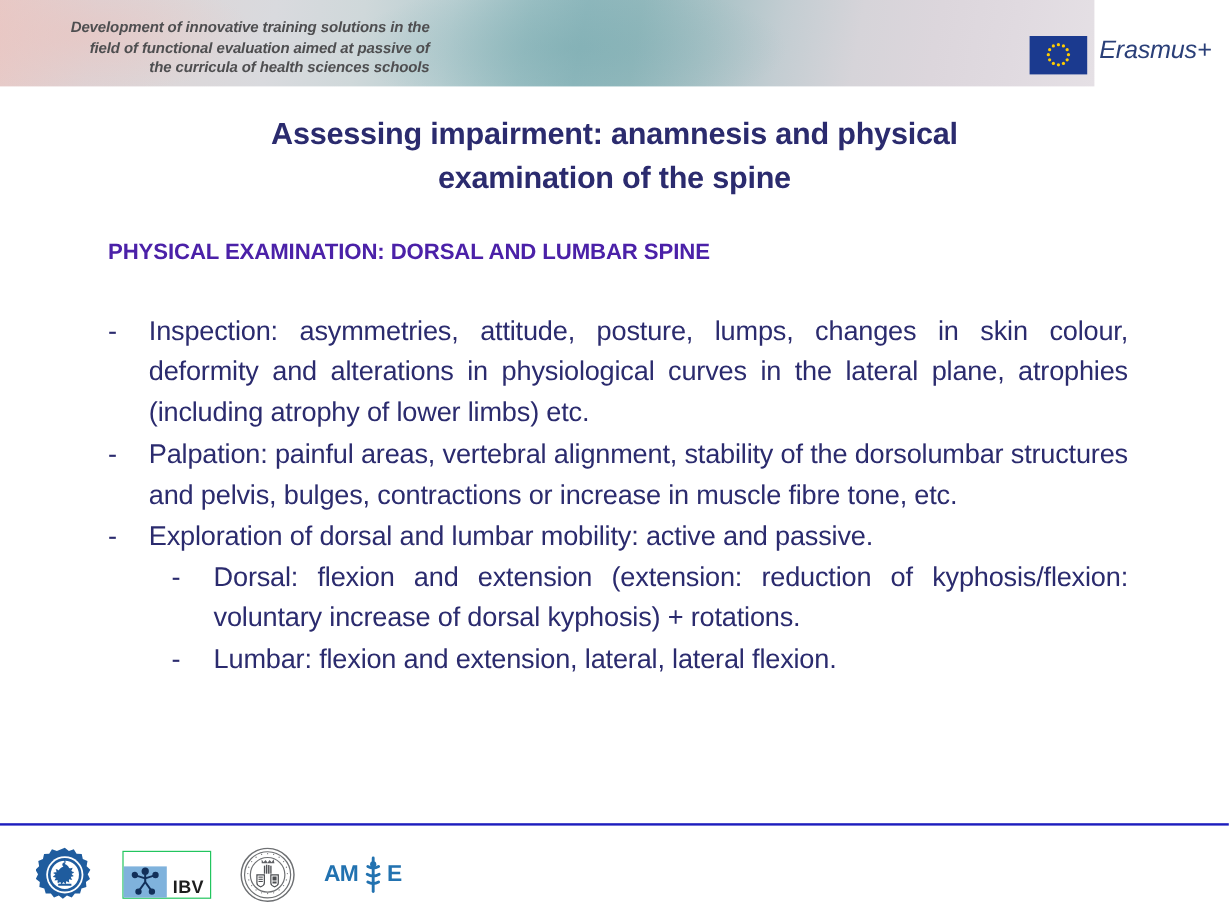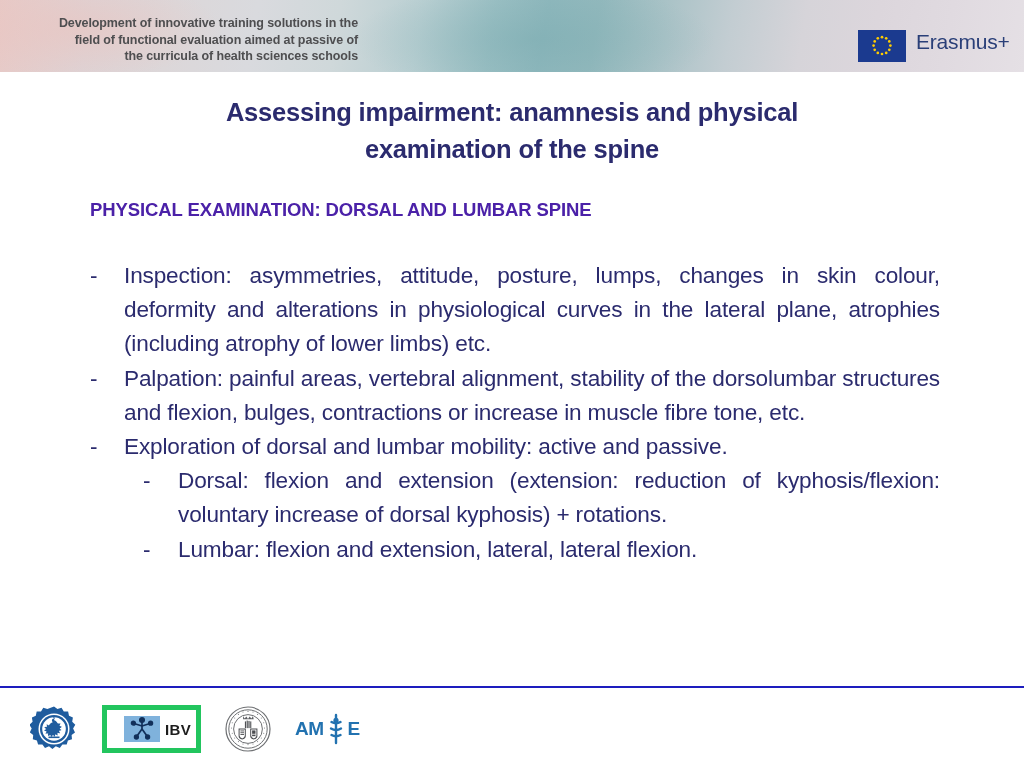--- a/index.html
+++ b/index.html
@@ -13,39 +13,40 @@
     background: #ffffff;
     font-family: "Liberation Sans", sans-serif;
     position: relative;
   }
 
   
   #header-band {
     position: absolute;
     left: 0;
     top: 0;
-    width: 1024px;
+    width: 912px;
     height: 72px;
     background:
       linear-gradient(100deg,
         #e8c9c6 0%,
         #ded2d4 9%,
         #dcd7d9 17%,
         #d9dade 25%,
         #cfd8da 33%,
         #b9cfd2 41%,
         #9cc0c4 48%,
         #8fb8bd 53%,
         #93b9bd 58%,
         #a8c2c6 64%,
         #c3cdd2 71%,
         #d6d4d9 78%,
         #dcd6dc 85%,
         #e0dae0 92%,
         #e5e0e5 100%);
+    font-style: italic;
   }
   #header-band::after{
     content:"";
     position:absolute;
     left:0; top:0; width:100%; height:100%;
     background:
       radial-gradient(ellipse 260px 80px at 52% 55%, rgba(120,170,175,0.45), rgba(120,170,175,0) 70%),
       radial-gradient(ellipse 200px 70px at 8% 40%, rgba(235,195,190,0.55), rgba(235,195,190,0) 70%);
     pointer-events:none;
   }
@@ -170,26 +171,25 @@
     top: 700px;
     height: 58px;
     display: flex;
     align-items: center;
     gap: 24px;
   }
   .flogo { flex: none; display: block; }
 
   #ibv-logo {
     display: flex;
-    align-items: center;
-    border: 5px solid #22c55e;
+    align-items: flex-end;
+    border: 1px solid #22c55e;
     height: 38px;
     width: 72px;
     background: #ffffff;
-    padding-left: 17px;
   }
   #ibv-mark {
     width: 36px;
     background: #7fb2dc;
     display: flex;
     align-items: center;
     justify-content: center;
   }
   #ibv-word {
     flex: 1;
@@ -254,21 +254,21 @@
 
 <div id="body-block">
 
   <div class="bullet-row lvl1">
     <span class="dash">-</span>
     <span class="btext">Inspection: asymmetries, attitude, posture, lumps, changes in skin colour, deformity and alterations in physiological curves in the lateral plane, atrophies (including atrophy of lower limbs) etc.</span>
   </div>
 
   <div class="bullet-row lvl1">
     <span class="dash">-</span>
-    <span class="btext">Palpation: painful areas, vertebral alignment, stability of the dorsolumbar structures and flexion, bulges, contractions or increase in muscle fibre tone, etc.</span>
+    <span class="btext">Palpation: painful areas, vertebral alignment, stability of the dorsolumbar structures and pelvis, bulges, contractions or increase in muscle fibre tone, etc.</span>
   </div>
 
   <div class="bullet-row lvl1">
     <span class="dash">-</span>
     <span class="btext nojust">Exploration of dorsal and lumbar mobility: active and passive.</span>
   </div>
 
   <div class="bullet-row lvl2">
     <span class="dash">-</span>
     <span class="btext">Dorsal: flexion and extension (extension: reduction of kyphosis/flexion: voluntary increase of dorsal kyphosis) + rotations.</span>

